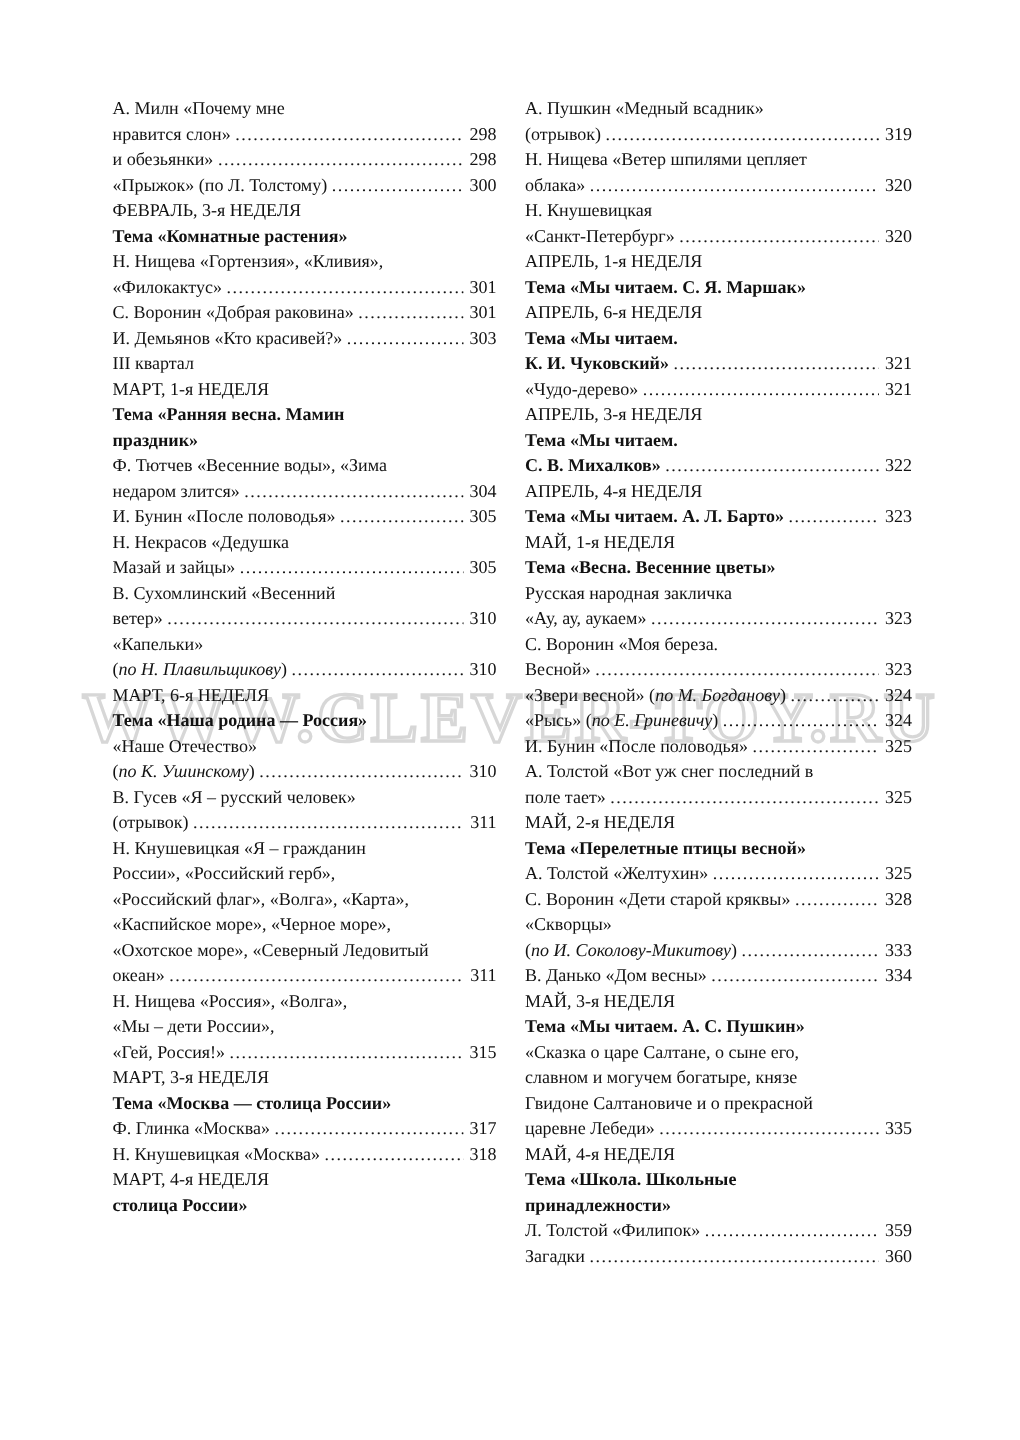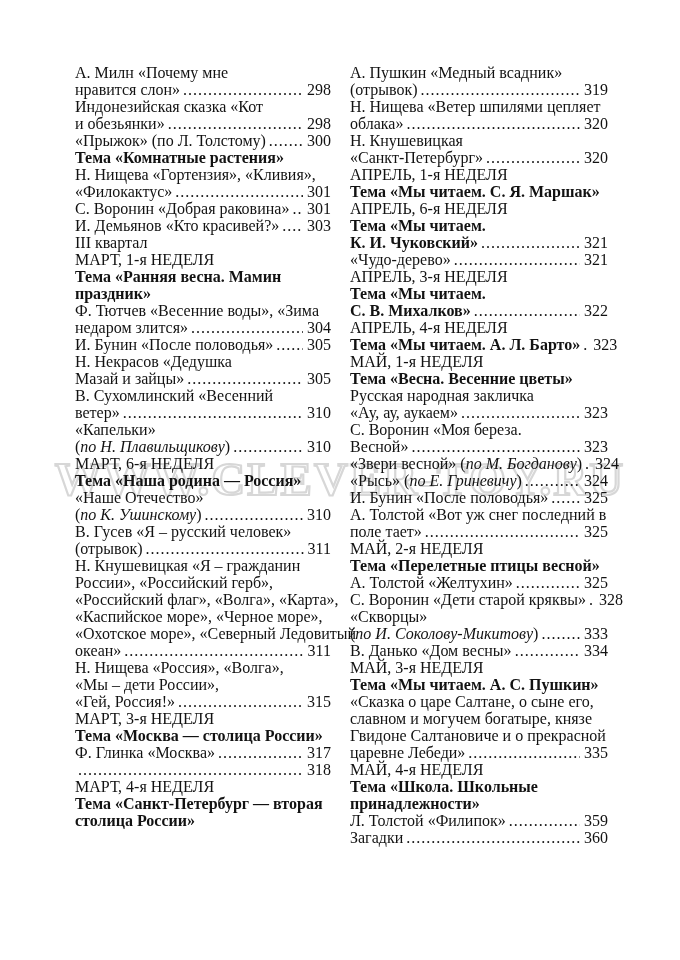--- a/index.html
+++ b/index.html
@@ -33,21 +33,21 @@
     color: #ffffff;
     -webkit-text-stroke: 2.2px #bfbfbf;
     opacity: 0.62;
     z-index: 0;
     user-select: none;
   }
   .col {
     position: absolute;
     top: 64px;
     z-index: 1;
-    font-size: 16px;
+    font-size: 12px;
   }
   .col-left  { left: 75px;  width: 256px; }
   .col-right { left: 350px; width: 258px; }
   .toc-line {
     display: flex;
     align-items: baseline;
     height: 17px;
     line-height: 17px;
     white-space: nowrap;
   }
@@ -81,32 +81,32 @@
   <div class="col col-left">
       <div class="toc-line">
         <span class="txt">А. Милн «Почему мне</span>
       </div>
       <div class="toc-line">
         <span class="txt">нравится слон»</span>
         <span class="lead"></span>
         <span class="pg">298</span>
       </div>
       <div class="toc-line">
-        <span class="txt">Индонезийская сказка «Кот</span>
-      </div>
-      <div class="toc-line">
         <span class="txt">и обезьянки»</span>
         <span class="lead"></span>
         <span class="pg">298</span>
       </div>
       <div class="toc-line">
         <span class="txt">«Прыжок» (по Л. Толстому)</span>
         <span class="lead"></span>
         <span class="pg">300</span>
       </div>
+      <div class="toc-line">
+        <span class="txt">ФЕВРАЛЬ, 3-я НЕДЕЛЯ</span>
+      </div>
       <div class="toc-line bold">
         <span class="txt">Тема «Комнатные растения»</span>
       </div>
       <div class="toc-line">
         <span class="txt">Н. Нищева «Гортензия», «Кливия»,</span>
       </div>
       <div class="toc-line">
         <span class="txt">«Филокактус»</span>
         <span class="lead"></span>
         <span class="pg">301</span>
@@ -228,28 +228,26 @@
       </div>
       <div class="toc-line bold">
         <span class="txt">Тема «Москва — столица России»</span>
       </div>
       <div class="toc-line">
         <span class="txt">Ф. Глинка «Москва»</span>
         <span class="lead"></span>
         <span class="pg">317</span>
       </div>
       <div class="toc-line">
+        <span class="txt">Н. Кнушевицкая «Москва»</span>
         <span class="lead"></span>
         <span class="pg">318</span>
       </div>
       <div class="toc-line">
         <span class="txt">МАРТ, 4-я НЕДЕЛЯ</span>
-      </div>
-      <div class="toc-line bold">
-        <span class="txt">Тема «Санкт-Петербург — вторая</span>
       </div>
       <div class="toc-line bold">
         <span class="txt">столица России»</span>
       </div>
     </div>
   <div class="col col-right">
       <div class="toc-line">
         <span class="txt">А. Пушкин «Медный всадник»</span>
       </div>
       <div class="toc-line">

